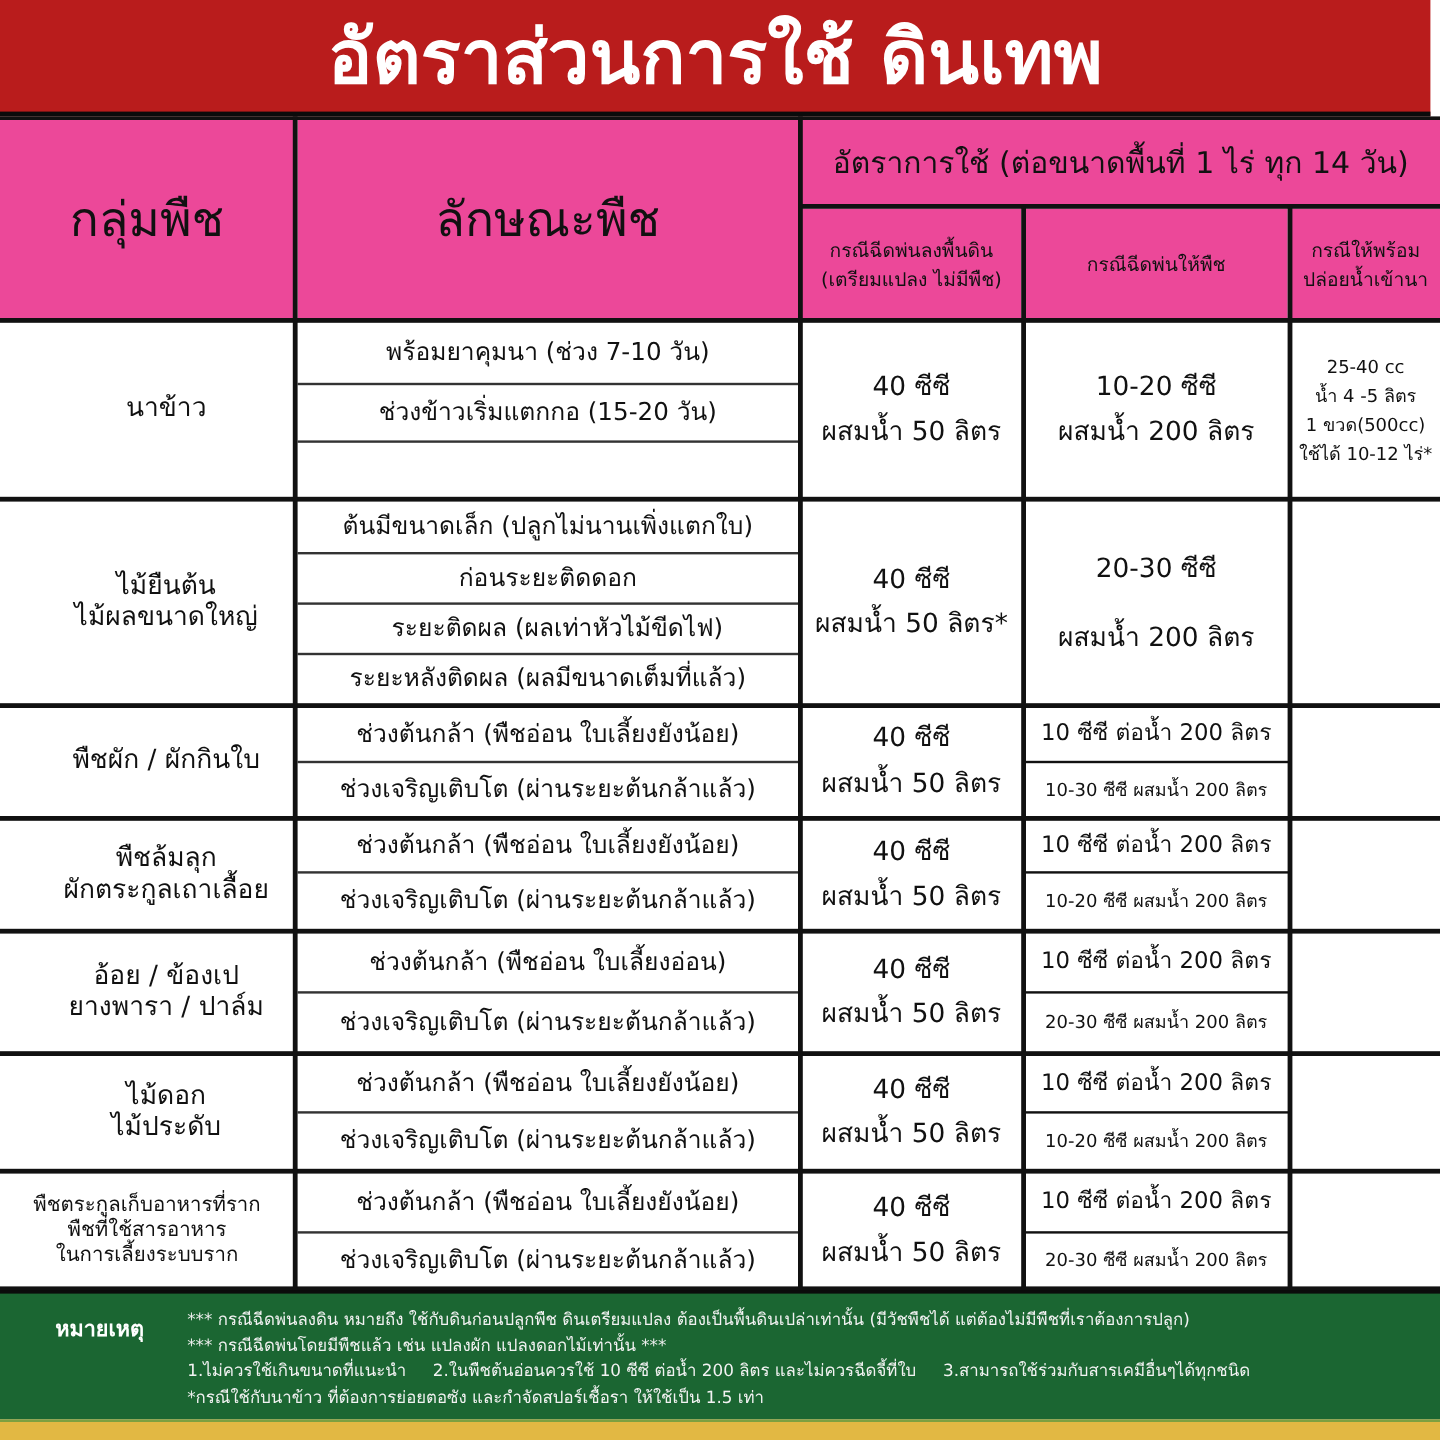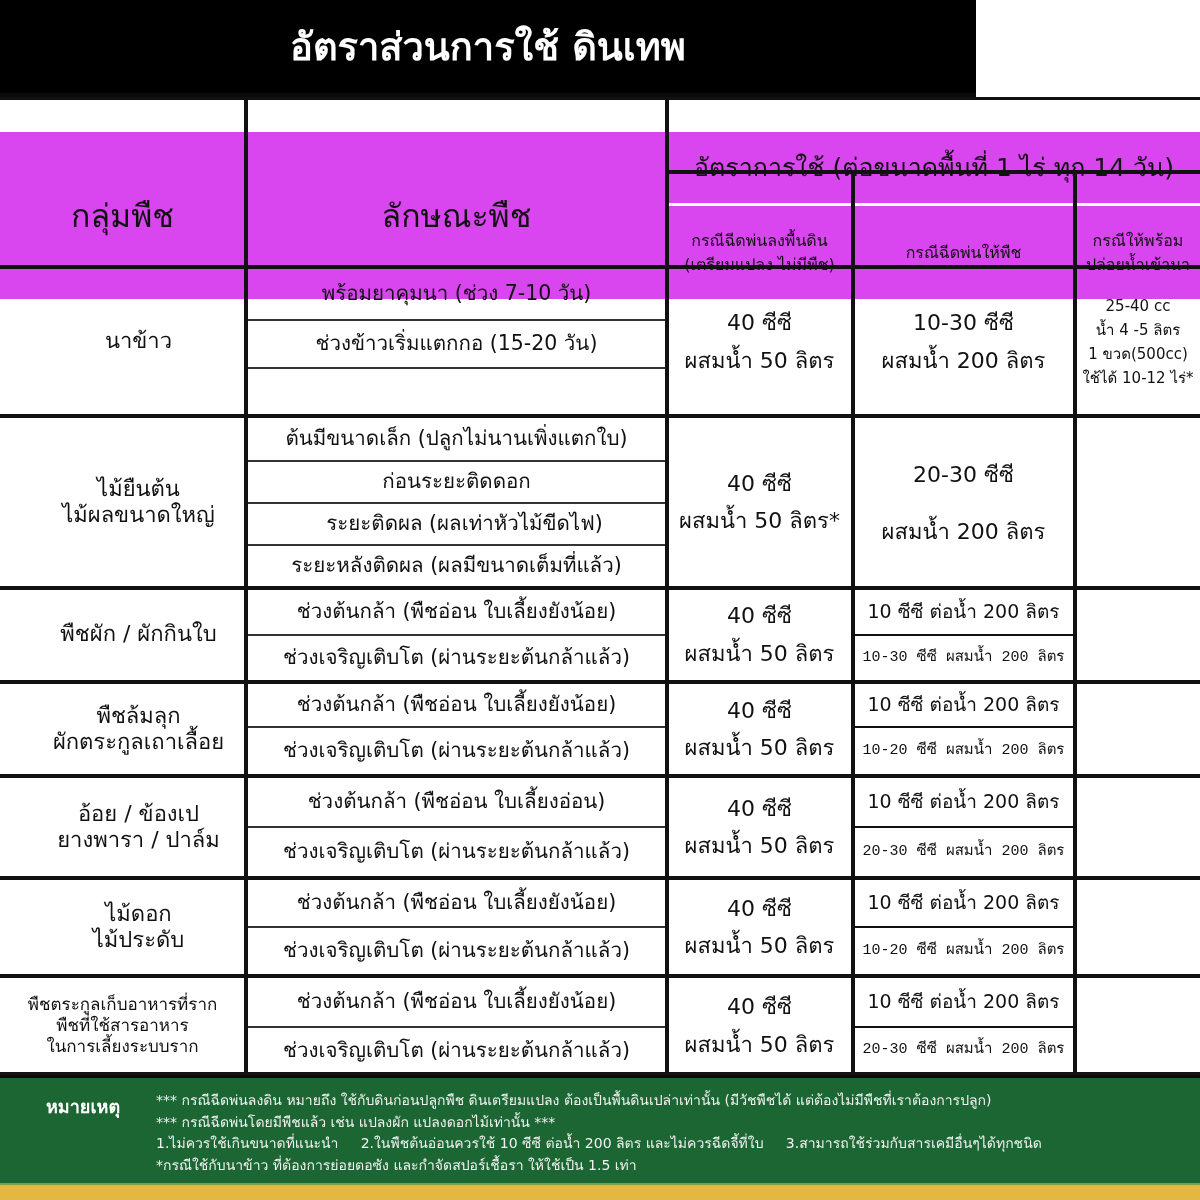--- a/index.html
+++ b/index.html
@@ -1,47 +1,47 @@
 <!DOCTYPE html>
 <html><head>
 <meta charset="utf-8">
 <style>
   * { box-sizing: border-box; margin: 0; padding: 0; }
   html, body { width: 1200px; height: 1200px; overflow: hidden; background: #ffffff; }
   body { font-family: "DejaVu Sans", "Liberation Sans", sans-serif; color: #111; position: relative; }
 
   .title-bar {
-    position: absolute; left: 0; top: 0; width: 976px; height: 97px;
-    background: #000000; color: #fff;
+    position: absolute; left: 0; top: 0; width: 1192px; height: 97px;
+    background: #b91c1c; color: #fff;
     display: flex; align-items: center; justify-content: center;
-    font-size: 38px; font-weight: bold; letter-spacing: 0px;
+    font-size: 62px; font-weight: bold; letter-spacing: 0px;
     border-bottom: 4px solid #0b0b0b;
   }
 
   .grid {
     position: absolute; left: 0; top: 97px; width: 1200px; height: 978px;
   }
   .cell {
     position: absolute; display: flex; align-items: center; justify-content: center;
     text-align: center; line-height: 1.25; white-space: nowrap; overflow: hidden;
   }
-  .hdr { background: #d946ef; color: #111; margin-top: 32px; }
+  .hdr { background: #ec4899; color: #111; }
   .hline { position: absolute; background: #111; }
   .vline { position: absolute; background: #111; }
 
-  .h-big { font-size: 32px; }
+  .h-big { font-size: 40px; }
   .h-mid { font-size: 25px; }
   .h-small { font-size: 16px; line-height: 1.45; }
 
   .group { font-size: 22px; line-height: 1.2; margin-left: 16px; }
   .group-small { font-size: 17px; line-height: 1.25; }
   .stage { font-size: 20.5px; }
   .rate { font-size: 22px; line-height: 1.7; text-align: right; }
   .rate2 { font-size: 19px; }
-  .rate2-small { font-size: 15px; font-family: Liberation Mono, monospace; }
+  .rate2-small { font-size: 15px; }
   .paddy { font-size: 15px; line-height: 1.6; }
 
   .notes {
     position: absolute; left: 0; top: 1075px; width: 1200px; height: 108px;
     background: #1b6632; color: #fff; border-top: 3px solid #0b0b0b;
     padding-top: 10px;
   }
   .notes-label {
     position: absolute; left: 46px; top: 14px; font-size: 18px; font-weight: bold; color: #fff;
   }
@@ -73,21 +73,21 @@
   </div>
 
   <div class="cell group" style="left:0;top:172px;width:245px;height:145px;">นาข้าว</div>
   <div class="cell stage" style="left:248px;top:172px;width:417px;height:50px;">พร้อมยาคุมนา (ช่วง 7-10 วัน)</div>
   <div class="cell stage" style="left:248px;top:224px;width:417px;height:46px;">ช่วงข้าวเริ่มแตกกอ (15-20 วัน)</div>
   <div class="cell rate" style="left:668px;top:172px;width:183px;height:145px;flex-direction:column;">
     <span>40 ซีซี</span>
     <span>ผสมน้ำ 50 ลิตร</span>
   </div>
   <div class="cell rate" style="left:854px;top:172px;width:219px;height:145px;flex-direction:column;">
-    <span>10-30 ซีซี</span>
+    <span>10-20 ซีซี</span>
     <span>ผสมน้ำ 200 ลิตร</span>
   </div>
   <div class="cell paddy" style="left:1076px;top:172px;width:124px;height:145px;flex-direction:column;">
     <span>25-40 cc</span>
     <span>น้ำ 4 -5 ลิตร</span>
     <span>1 ขวด(500cc)</span>
     <span>ใช้ได้ 10-12 ไร่*</span>
   </div>
 
   <div class="cell group" style="left:0;top:321px;width:245px;height:168px;flex-direction:column;">

